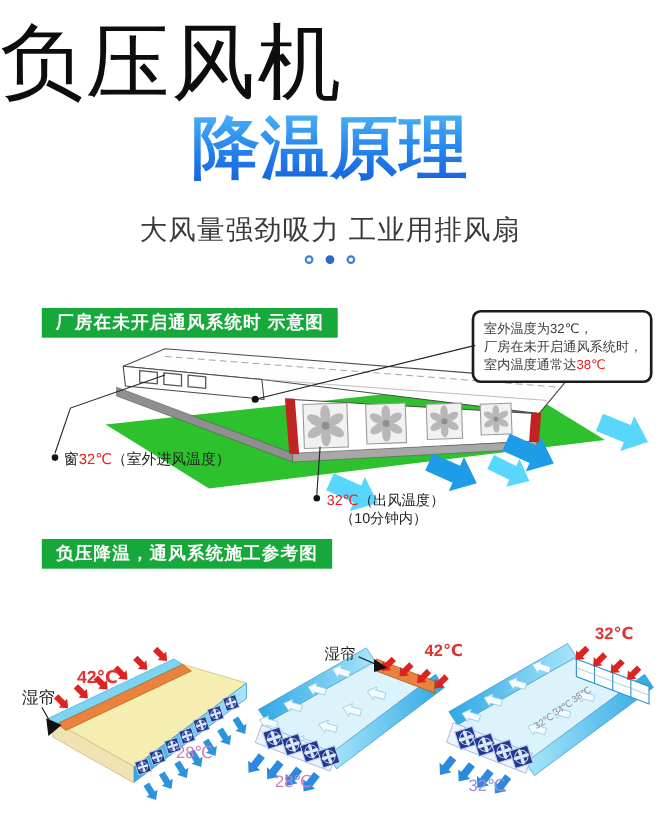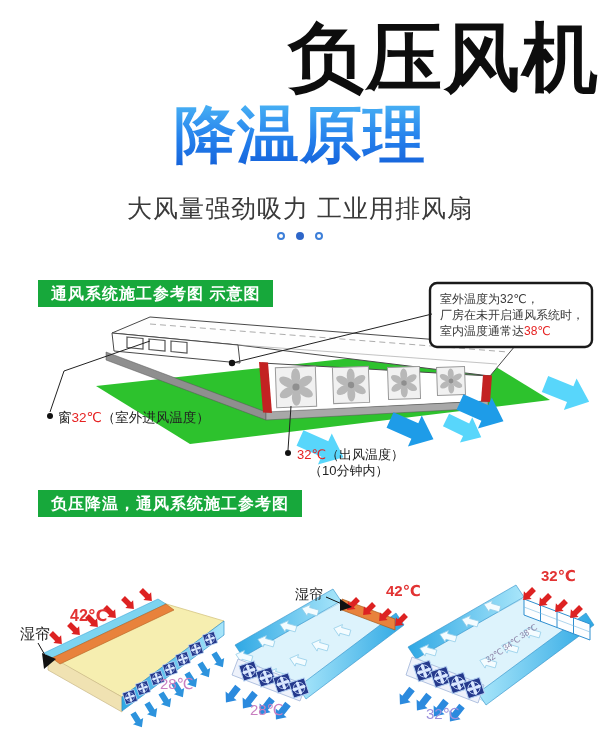--- a/index.html
+++ b/index.html
@@ -1,20 +1,20 @@
 <!DOCTYPE html>
 <html><head>
 <meta charset="utf-8">
 <style>
   html,body{margin:0;padding:0;background:#fff;}
   .page{position:relative;width:600px;height:747px;background:#fff;overflow:hidden;
         font-family:"Liberation Sans","DejaVu Sans",sans-serif;}
   .abs{position:absolute;}
-  .title-black{top:16px;left:0;width:100%;text-align:right;font-size:76px;line-height:84px;
-        font-weight:700;color:#0d0d0d;letter-spacing:2px;}
+  .title-black{top:16px;left:0;width:100%;text-align:left;font-size:76px;line-height:84px;
+        font-weight:400;color:#0d0d0d;letter-spacing:2px;}
   .title-blue{top:100px;left:0;width:100%;text-align:center;font-size:62px;line-height:70px;
         font-weight:900;color:#1f7ae8;letter-spacing:1px;}
   @supports ((-webkit-background-clip:text) or (background-clip:text)){
     .title-blue{background:linear-gradient(180deg,#4cb6f5 0%,#2480ec 55%,#135fd8 100%);
         -webkit-background-clip:text;background-clip:text;color:transparent;}
   }
   .subtitle{top:192px;left:0;width:100%;text-align:center;font-size:25px;color:#3a3a3a;letter-spacing:1px;}
   .dots{top:232px;left:0;width:100%;display:flex;justify-content:center;gap:11px;align-items:center;}
   .dot{width:8px;height:8px;border-radius:50%;border:2px solid #3d7fd9;background:#fff;box-sizing:border-box;}
   .dot.active{background:#2e66c9;border-color:#2e66c9;}
@@ -31,21 +31,21 @@
 
   <div class="abs title-black">负压风机</div>
   <div class="abs title-blue">降温原理</div>
   <div class="abs subtitle">大风量强劲吸力 工业用排风扇</div>
   <div class="abs dots">
     <span class="dot"></span>
     <span class="dot active"></span>
     <span class="dot"></span>
   </div>
 
-  <div class="abs banner b1">通风系统施工参考图 示意图</div>
+  <div class="abs banner b1">厂房在未开启通风系统时 示意图</div>
 
   <svg class="abs" style="top:270px;left:0" width="600" height="215" viewBox="0 0 600 215">
     <defs>
       <g id="fanblades">
         <ellipse cx="0" cy="-7" rx="3" ry="5.5" fill="#b8b8b8"></ellipse>
         <ellipse cx="0" cy="-7" rx="3" ry="5.5" fill="#b8b8b8" transform="rotate(60)"></ellipse>
         <ellipse cx="0" cy="-7" rx="3" ry="5.5" fill="#b8b8b8" transform="rotate(120)"></ellipse>
         <ellipse cx="0" cy="-7" rx="3" ry="5.5" fill="#b8b8b8" transform="rotate(180)"></ellipse>
         <ellipse cx="0" cy="-7" rx="3" ry="5.5" fill="#b8b8b8" transform="rotate(240)"></ellipse>
         <ellipse cx="0" cy="-7" rx="3" ry="5.5" fill="#b8b8b8" transform="rotate(300)"></ellipse>

